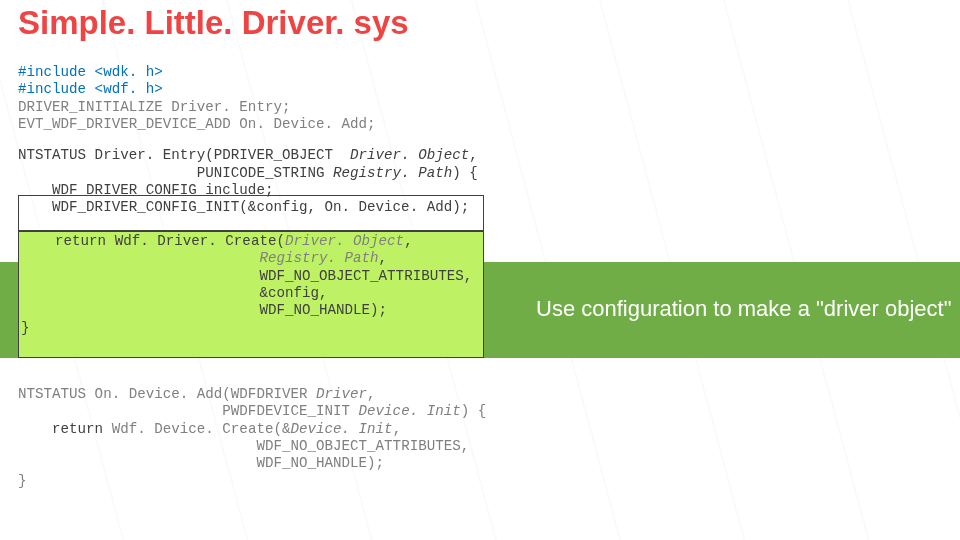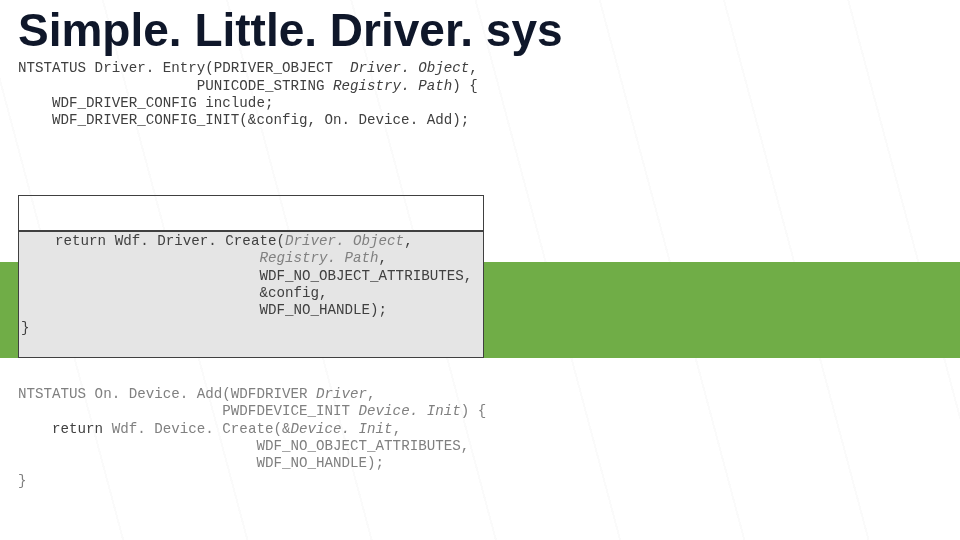--- a/index.html
+++ b/index.html
@@ -24,23 +24,23 @@
       );
     opacity: 0.45;
   }
   .slide {
     position: relative;
     width: 100%;
     height: 100%;
     padding: 6px 18px 0 18px;
   }
   .title {
-    font-size: 46px;
+    font-size: 33px;
     font-weight: 600;
-    color: #0f172a;
+    color: #ef4444;
     letter-spacing: 0px;
     margin-bottom: 6px;
     line-height: 1.05;
     font-family: "Segoe UI Semilight","Segoe UI",Arial,sans-serif;
   }
   .code {
     font-family: Consolas, "Courier New", monospace;
     font-size: 14.2px;
     line-height: 1.22;
     color: #808080;
@@ -73,44 +73,50 @@
     position: absolute;
     color: #ffffff;
     font-family: "Segoe UI", Arial, sans-serif;
     font-size: 22px;
     font-weight: 400;
     white-space: nowrap;
   }
   
   .code-window {
     position: absolute;
-    background: #e5e5e5;
+    background: #bef264;
     border: 1px solid #404040;
   }
   .code-window .code {
     position: relative;
     padding: 2px 6px 2px 2px;
   }
 </style>
 </head>
 <body>
 
 <div class="bg-lines"></div>
 
 <div class="slide">
 
   <h1 class="title">Simple. Little. Driver. sys</h1>
 
+  <div class="code block">
+<span class="kw-blue">#include &lt;wdk. h&gt;</span>
+<span class="kw-blue">#include &lt;wdf. h&gt;</span>
+<span>DRIVER_INITIALIZE Driver. Entry;</span>
+<span>EVT_WDF_DRIVER_DEVICE_ADD On. Device. Add;</span></div>
 
   <div class="code block"><span class="bold-dark">NTSTATUS Driver. Entry(PDRIVER_OBJECT  </span><span class="bold-dark param-ital">Driver. Object</span><span class="bold-dark">,</span>
 <span class="bold-dark">                     PUNICODE_STRING </span><span class="bold-dark param-ital">Registry. Path</span><span class="bold-dark">) {</span>
 <span class="bold-dark">    WDF_DRIVER_CONFIG include;</span>
 <span class="bold-dark">    WDF_DRIVER_CONFIG_INIT(&amp;config, On. Device. Add);</span></div>
 
   <div class="callout-band" style="top:262px;"></div>
+  <div class="callout-text" style="top:296px; left:536px;">Use configuration to make a "driver object"</div>
 
   <div class="code-window" style="top:230px; left:18px; width:466px; height:128px;">
     <div class="code"><span class="bold-dark">    return </span><span class="normal-dark">Wdf. Driver. Create(</span><span class="param-gray">Driver. Object</span><span class="normal-dark">,</span>
 <span>                            </span><span class="param-gray">Registry. Path</span><span class="normal-dark">,</span>
 <span>                            </span><span class="normal-dark">WDF_NO_OBJECT_ATTRIBUTES</span><span class="normal-dark">,</span>
 <span>                            </span><span class="normal-dark">&amp;config,</span>
 <span>                            </span><span class="normal-dark">WDF_NO_HANDLE);</span>
 <span class="bold-dark">}</span></div>
   </div>
 

